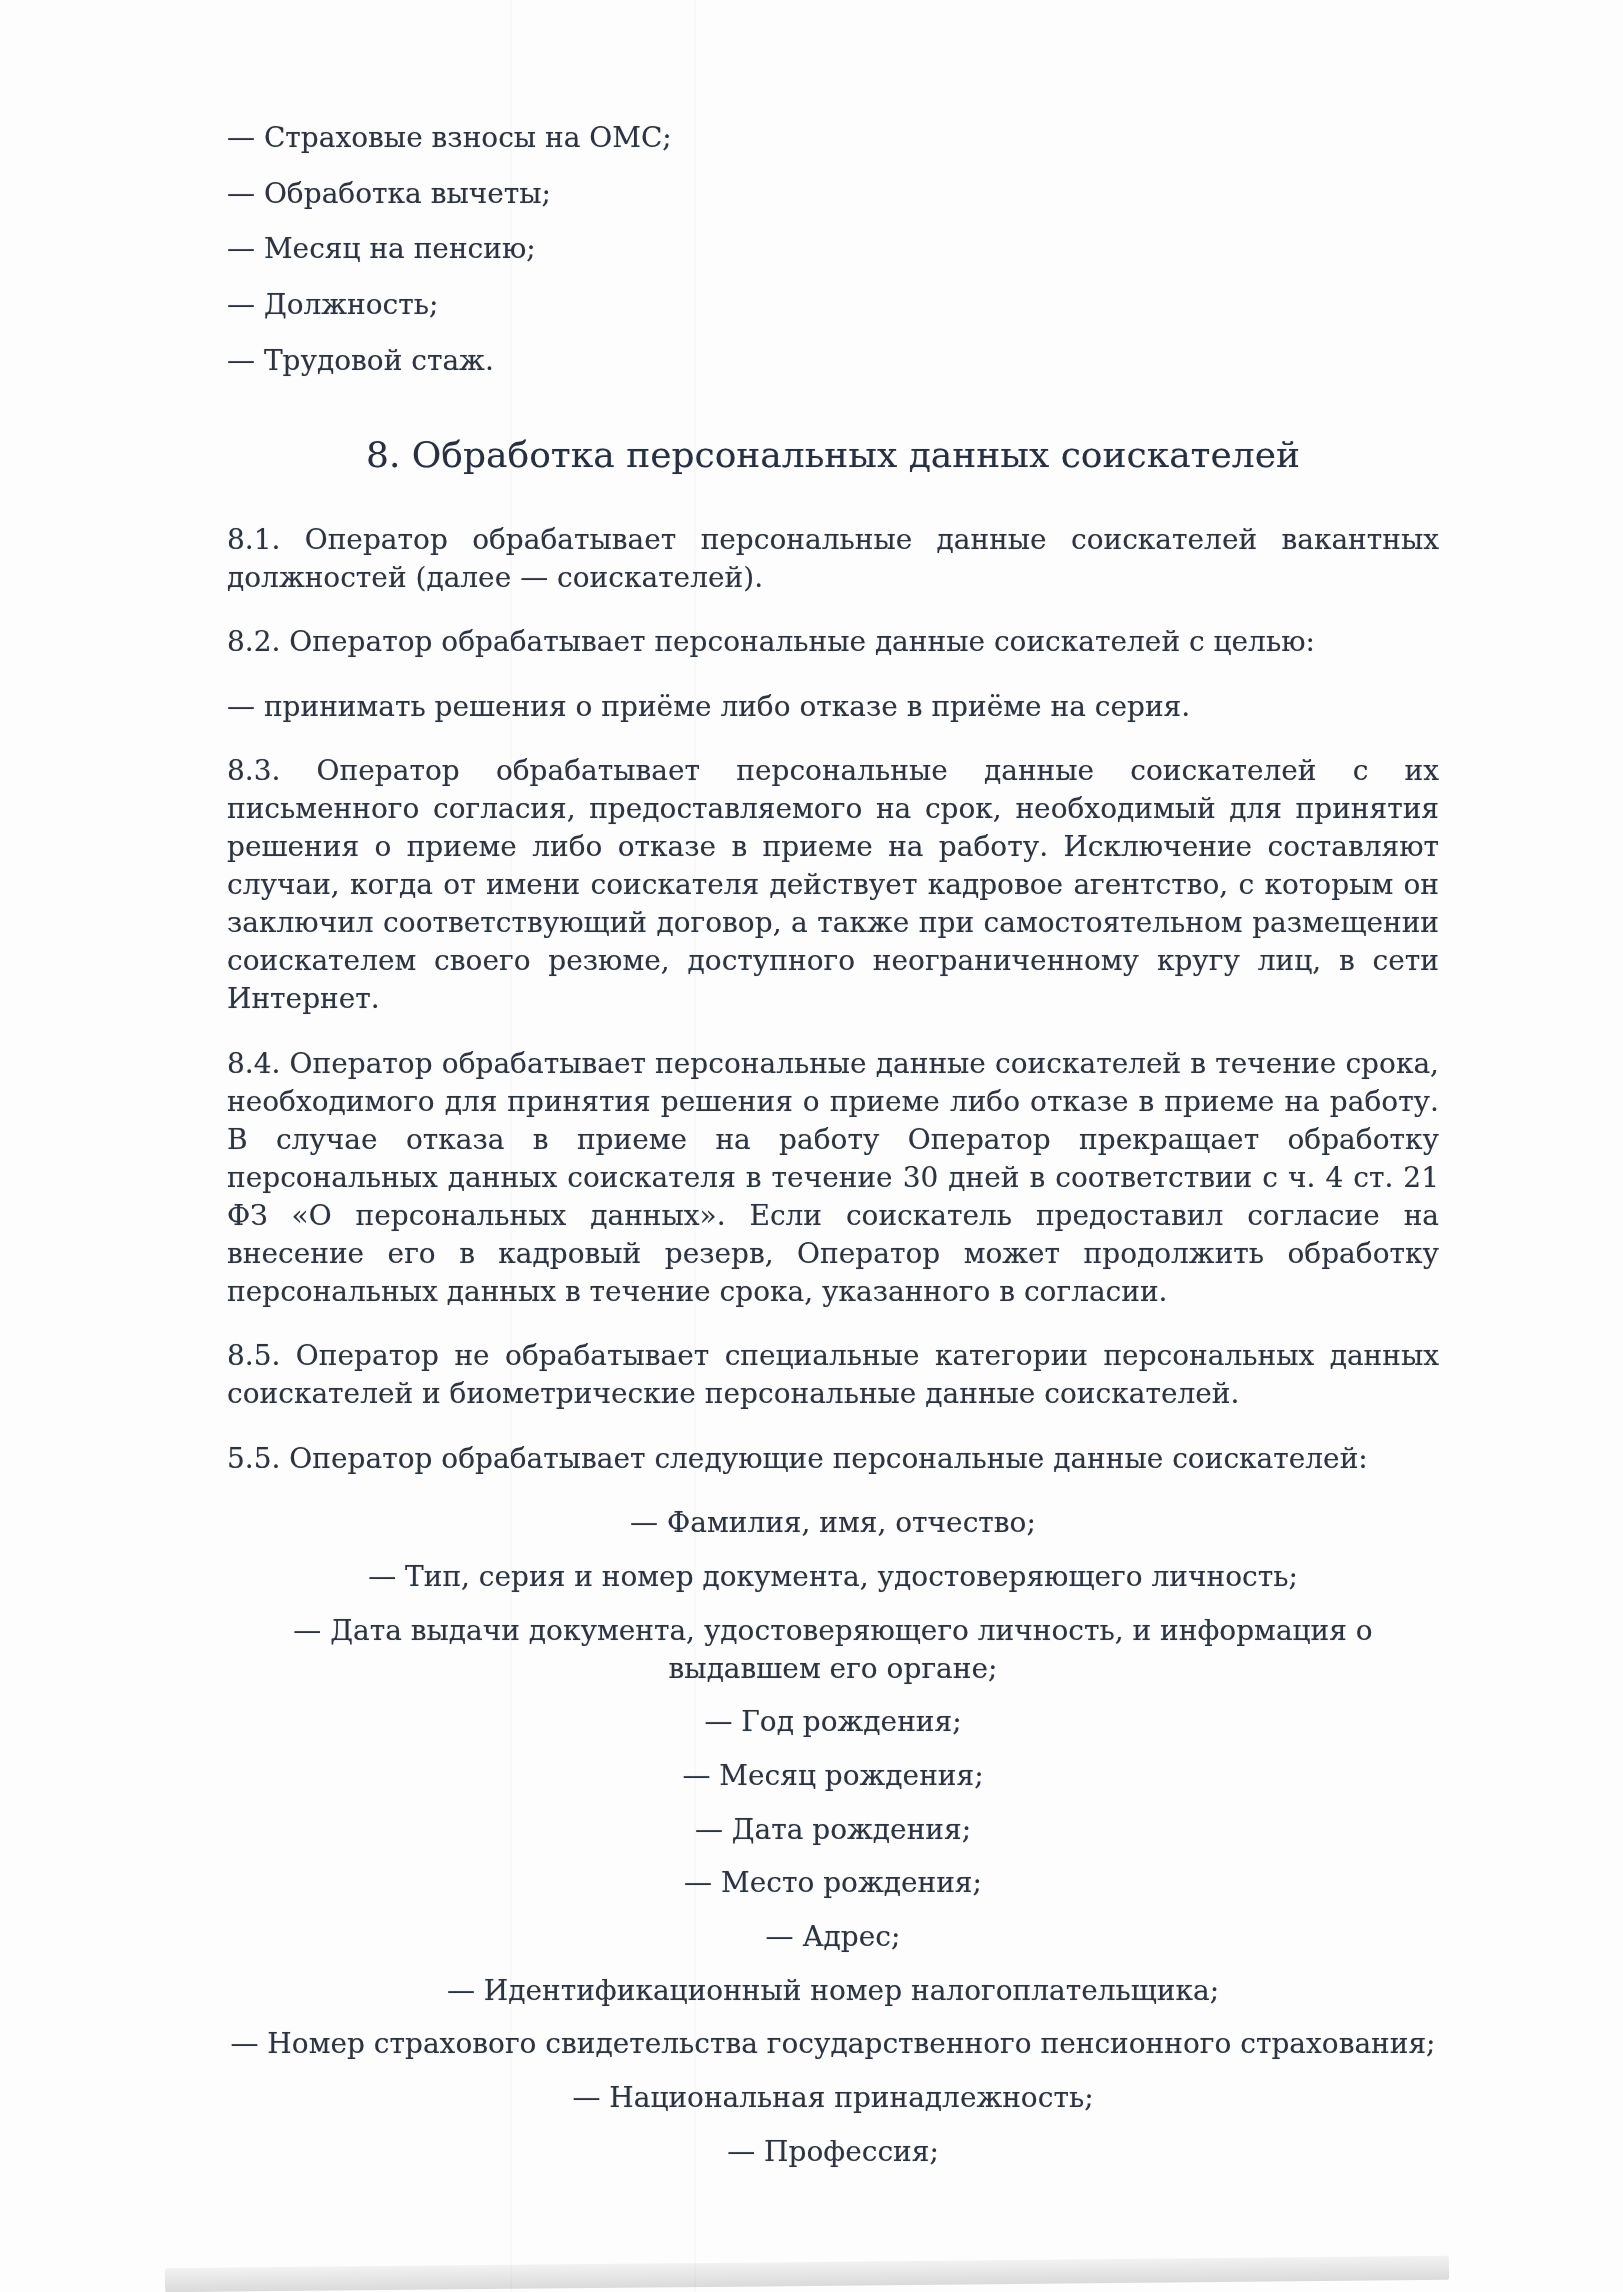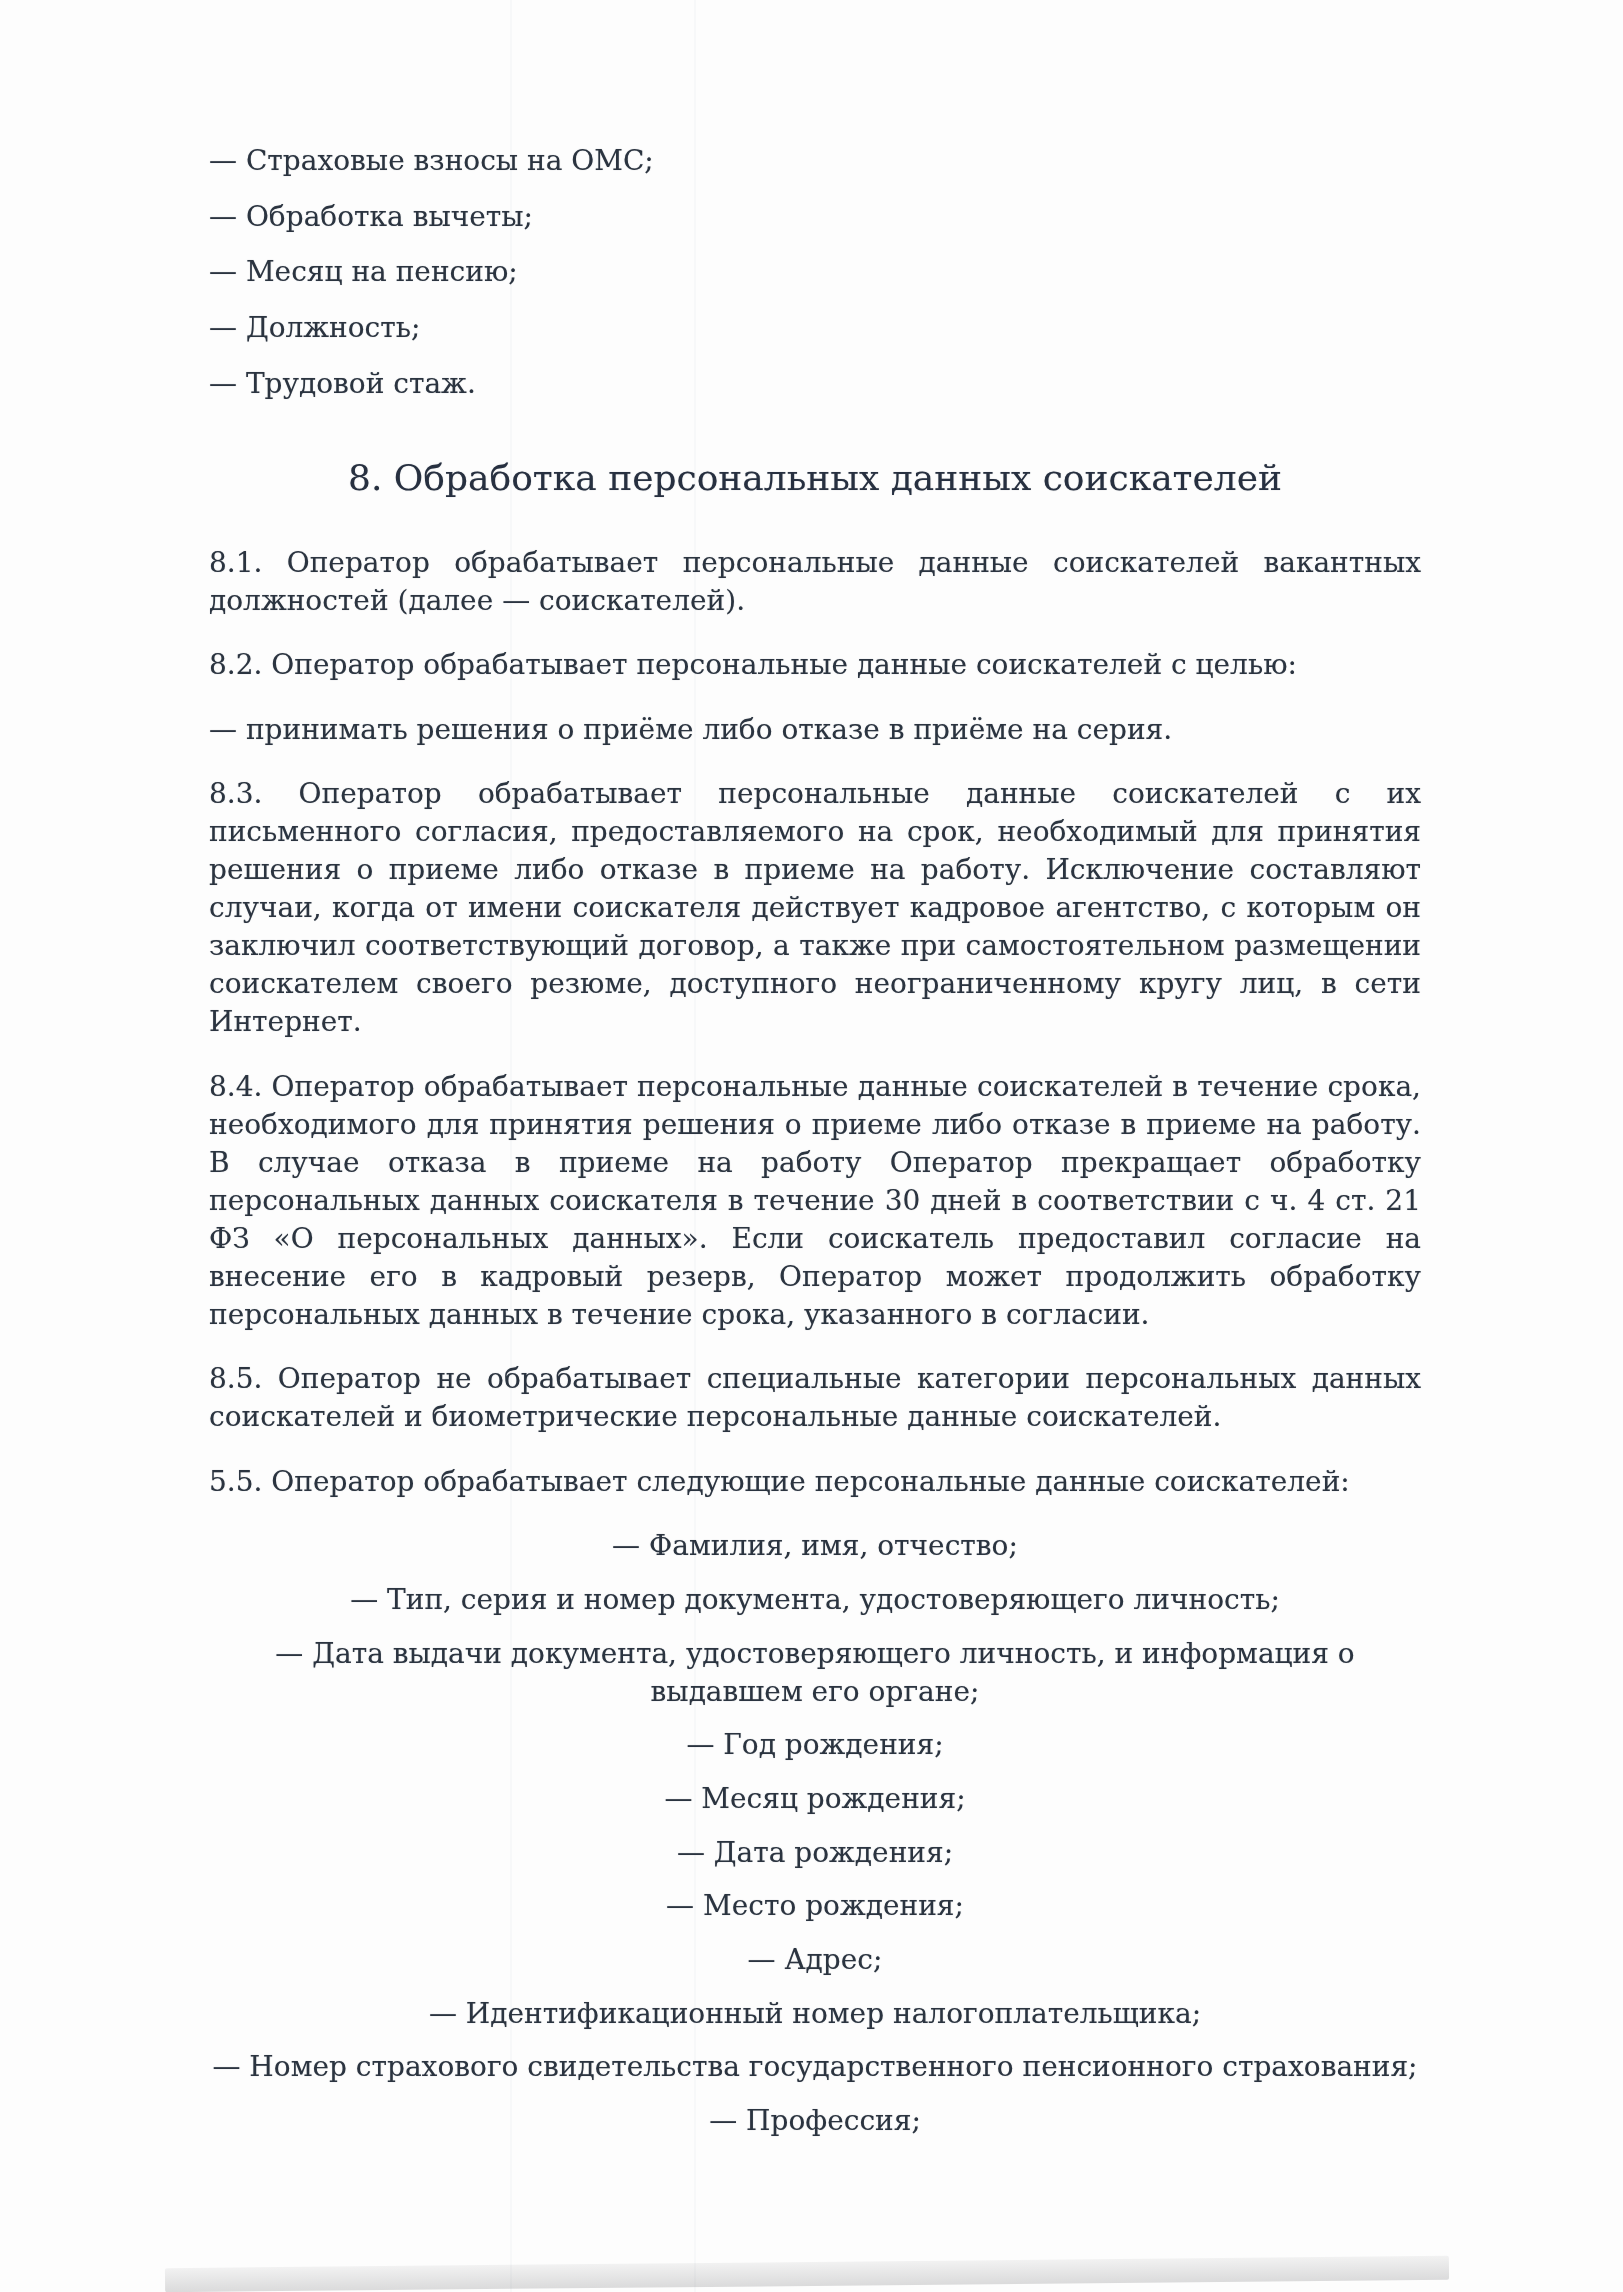--- a/index.html
+++ b/index.html
@@ -25,23 +25,22 @@
   
   .bottom-shadow {
     position: absolute;
     left: 165px; width: 1284px; bottom: 7.8px; height: 23.5px;
     background: linear-gradient(to bottom, rgba(110,110,112,0.08), rgba(95,95,98,0.22));
     transform: rotate(-0.55deg);
     border-radius: 2px;
   }
   .content {
     position: absolute;
-    left: 209px; top: 118px; width: 1212px;
+    left: 227px; top: 118px; width: 1212px;
     text-shadow: 0 0 1px rgba(43,52,64,0.35);
-    margin-top: 23px;
   }
   ul.plain { list-style: none; margin: 0; padding: 0; }
   .intro-list li {
     font-size: 28px; line-height: 39px; margin-bottom: 16.7px;
     white-space: nowrap;
   }
   .heading {
     font-size: 36px; line-height: 47px; font-weight: normal;
     text-align: center;
     margin: 51px 0 43px 0;
@@ -88,20 +87,21 @@
       <li>— Фамилия, имя, отчество;</li>
       <li>— Тип, серия и номер документа, удостоверяющего личность;</li>
       <li>— Дата выдачи документа, удостоверяющего личность, и информация о выдавшем его органе;</li>
       <li>— Год рождения;</li>
       <li>— Месяц рождения;</li>
       <li>— Дата рождения;</li>
       <li>— Место рождения;</li>
       <li>— Адрес;</li>
       <li>— Идентификационный номер налогоплательщика;</li>
       <li>— Номер страхового свидетельства государственного пенсионного страхования;</li>
+      <li>— Национальная принадлежность;</li>
       <li>— Профессия;</li>
     </ul>
 
   </div>
 
   <div class="bottom-shadow"></div>
 
 </div>
 
 

